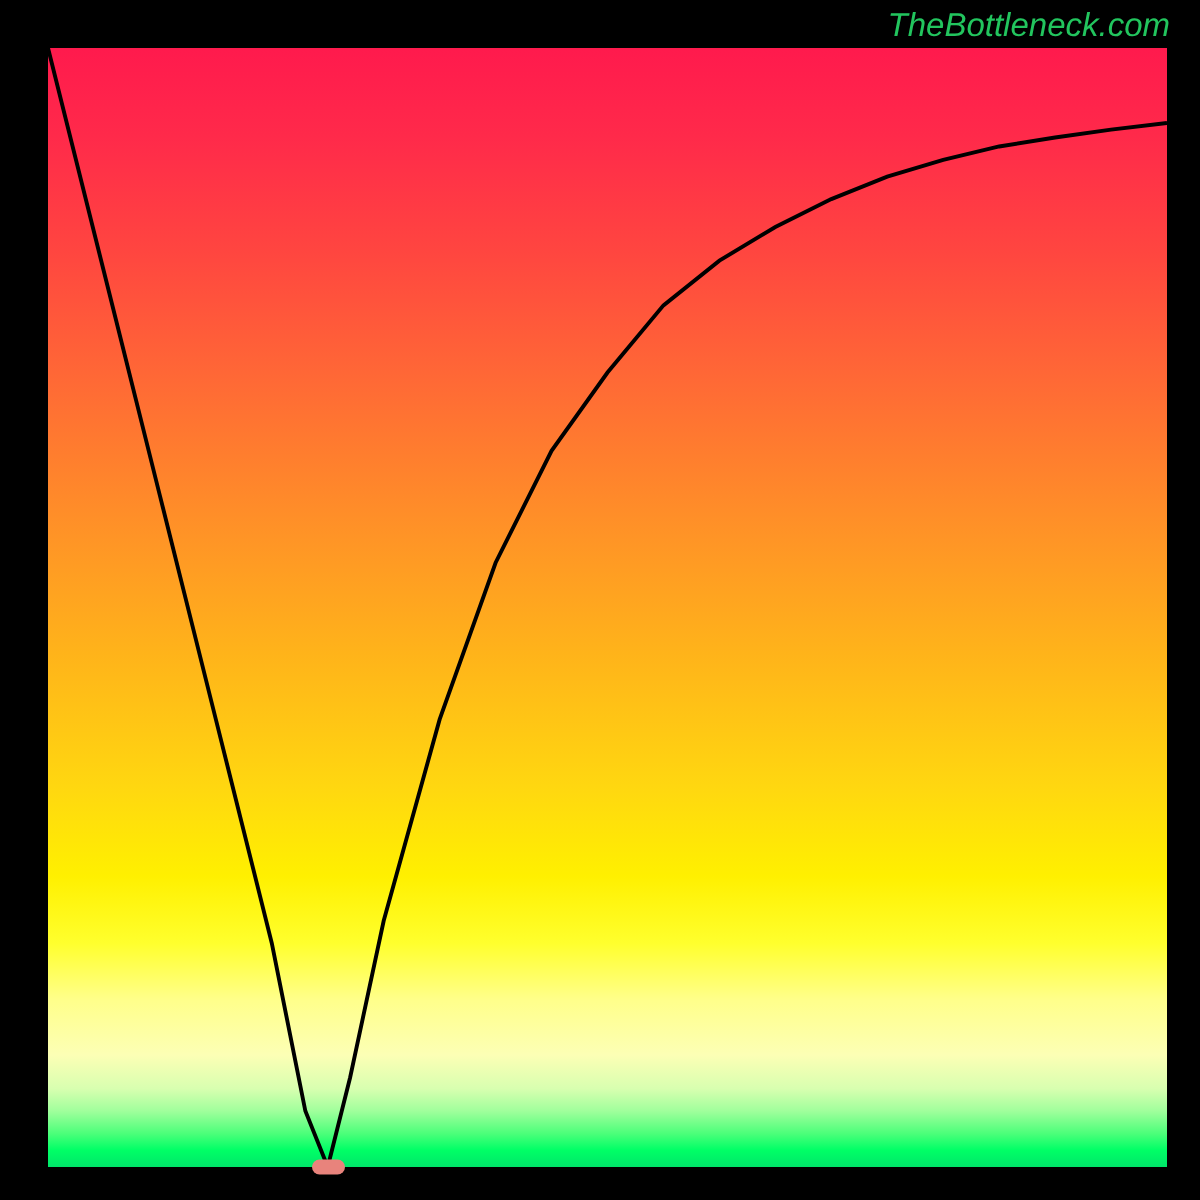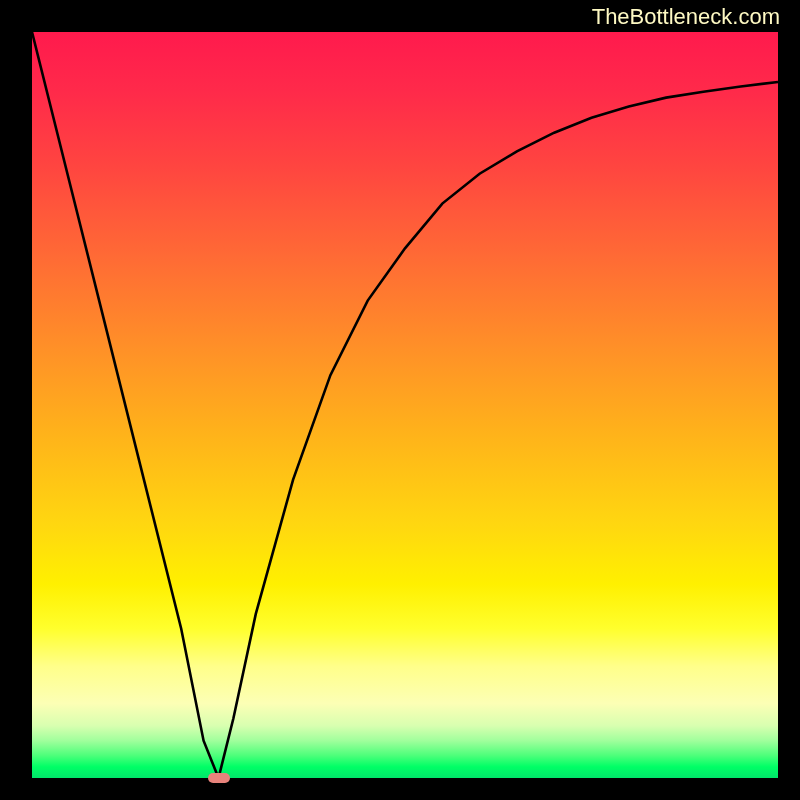--- a/index.html
+++ b/index.html
@@ -7,24 +7,25 @@
     width: 800px;
     height: 800px;
     background: #000;
     position: relative;
     font-family: Arial, sans-serif;
   }
   .watermark {
     position: absolute;
     top: 4px;
     right: 20px;
-    color: #fef9c3;
+    color: #22c55e;
     font-size: 22px;
     font-weight: normal;
     z-index: 10;
+    font-style: italic;
   }
   .plot-area {
     position: absolute;
     left: 32px;
     top: 32px;
     width: 746px;
     height: 746px;
     background: linear-gradient(to bottom,
       #ff1a4d 0%,
       #ff2a4a 8%,

